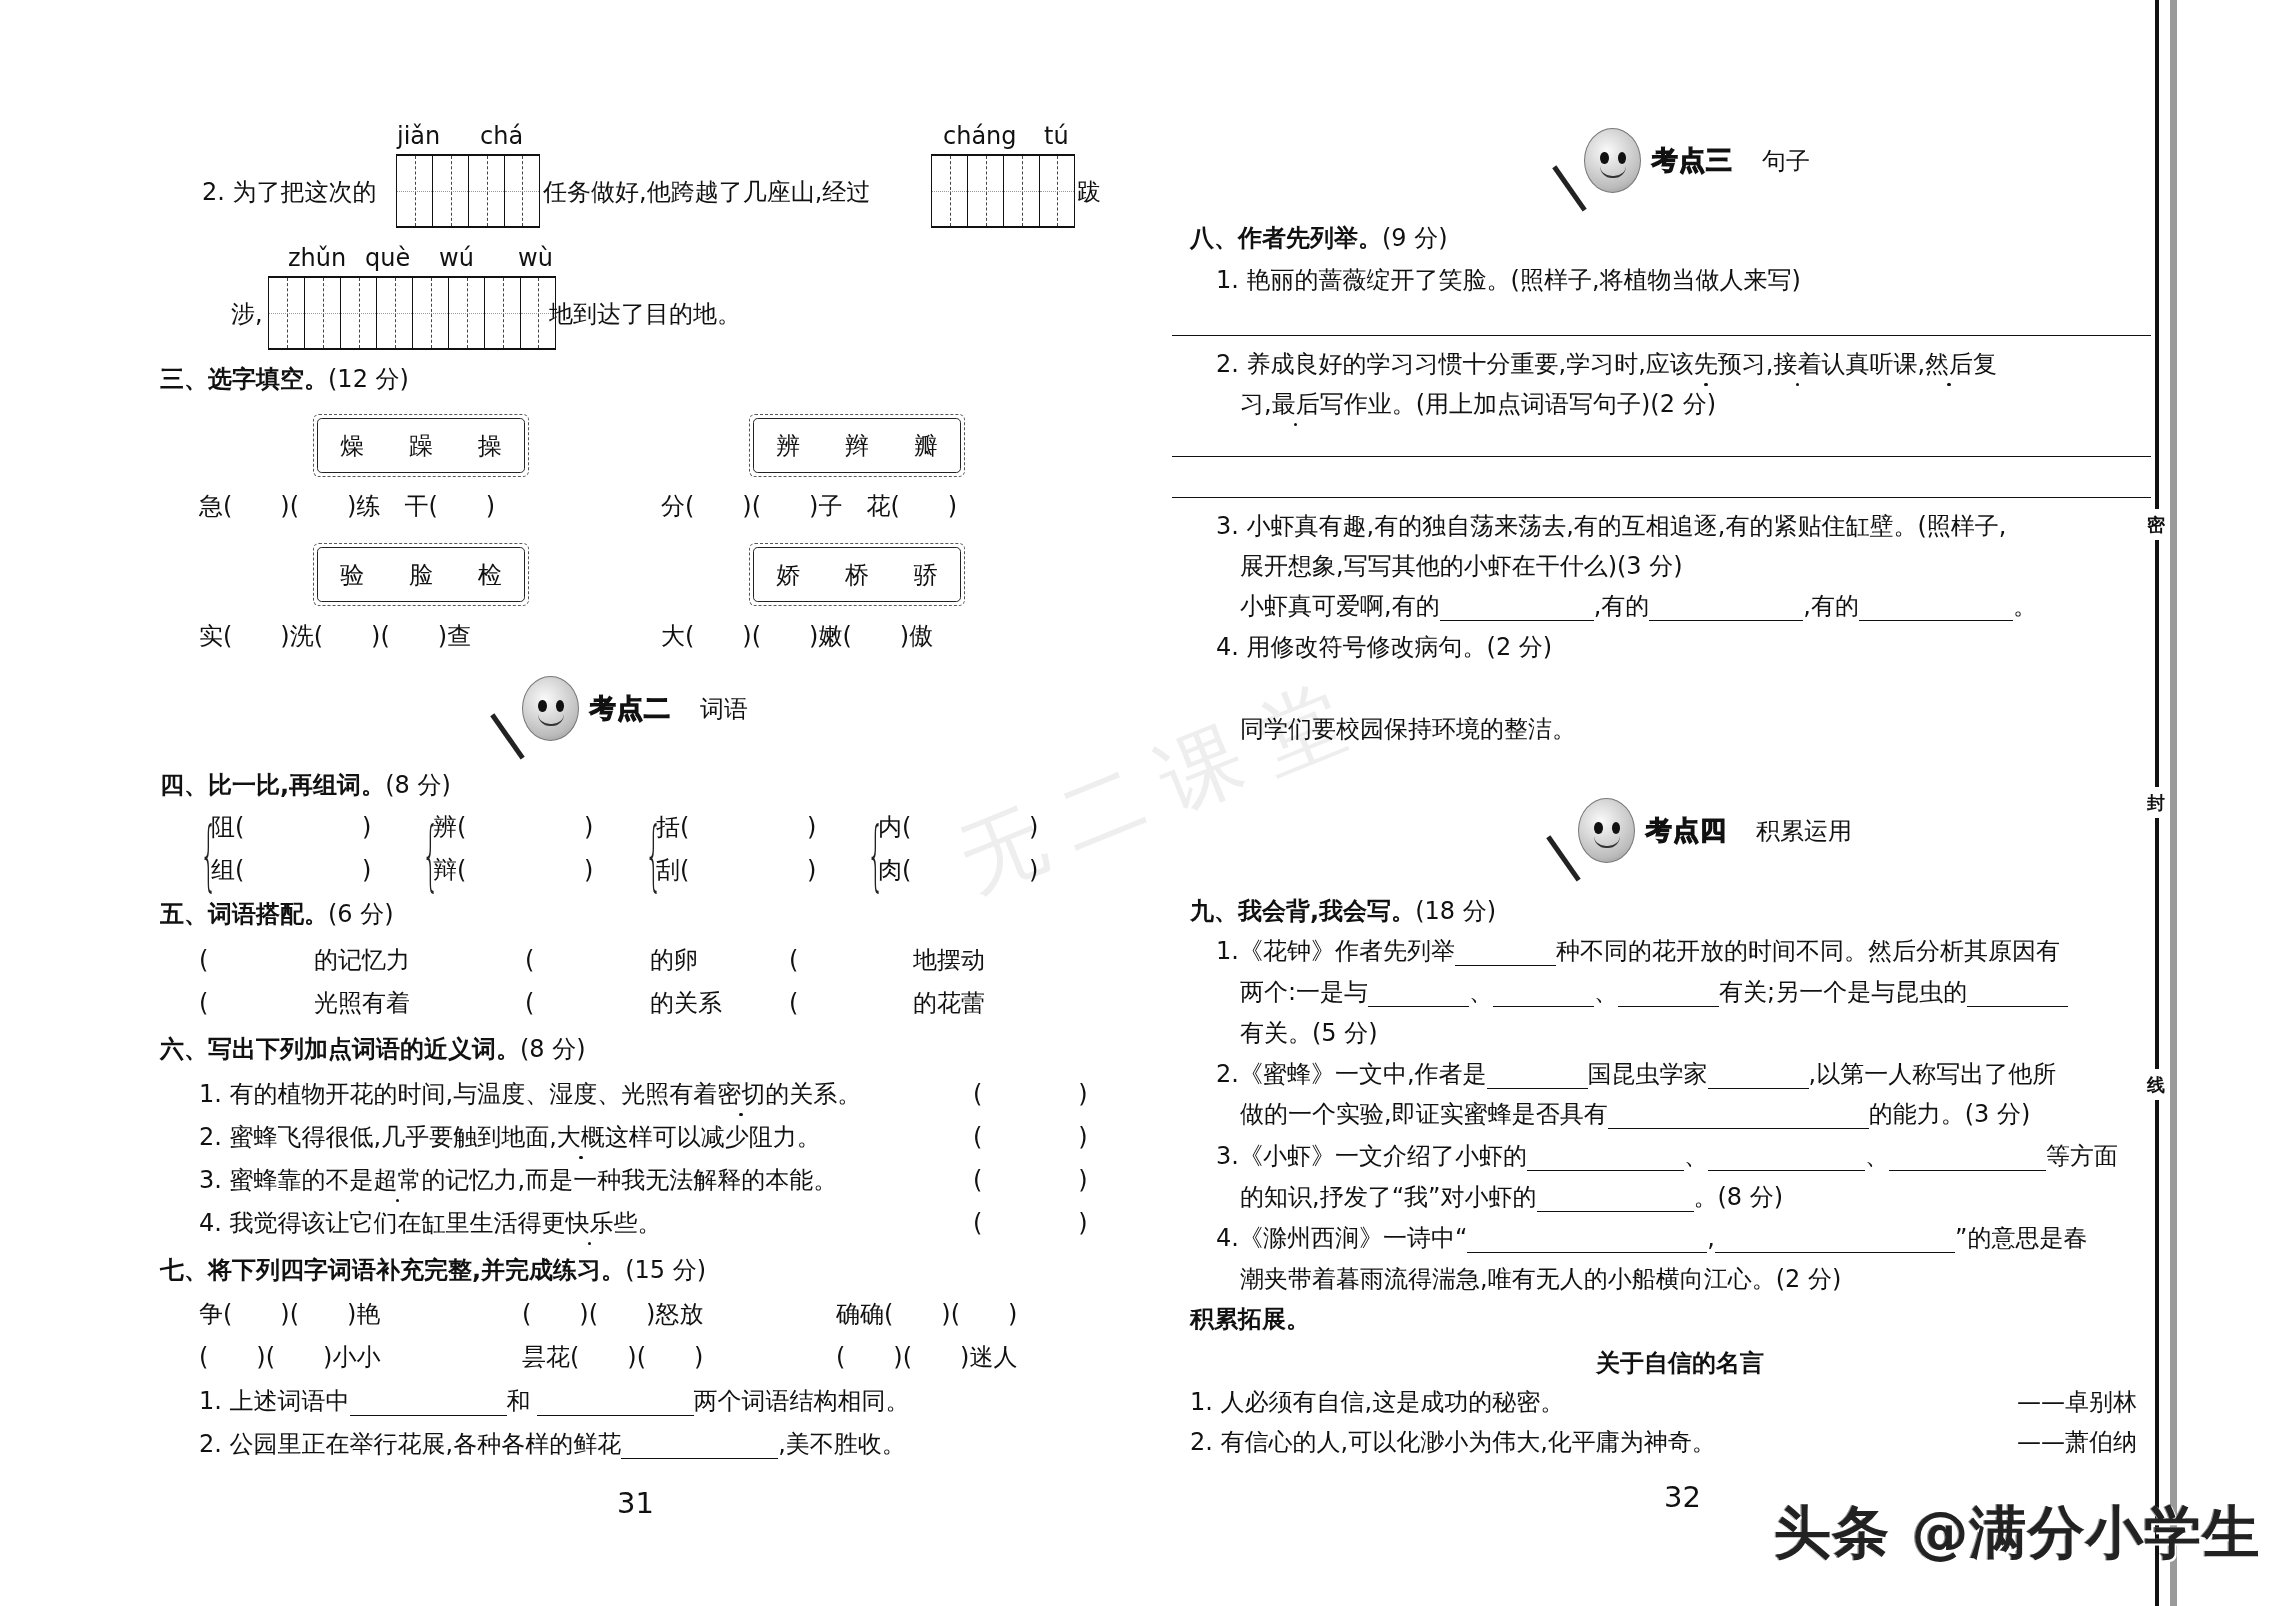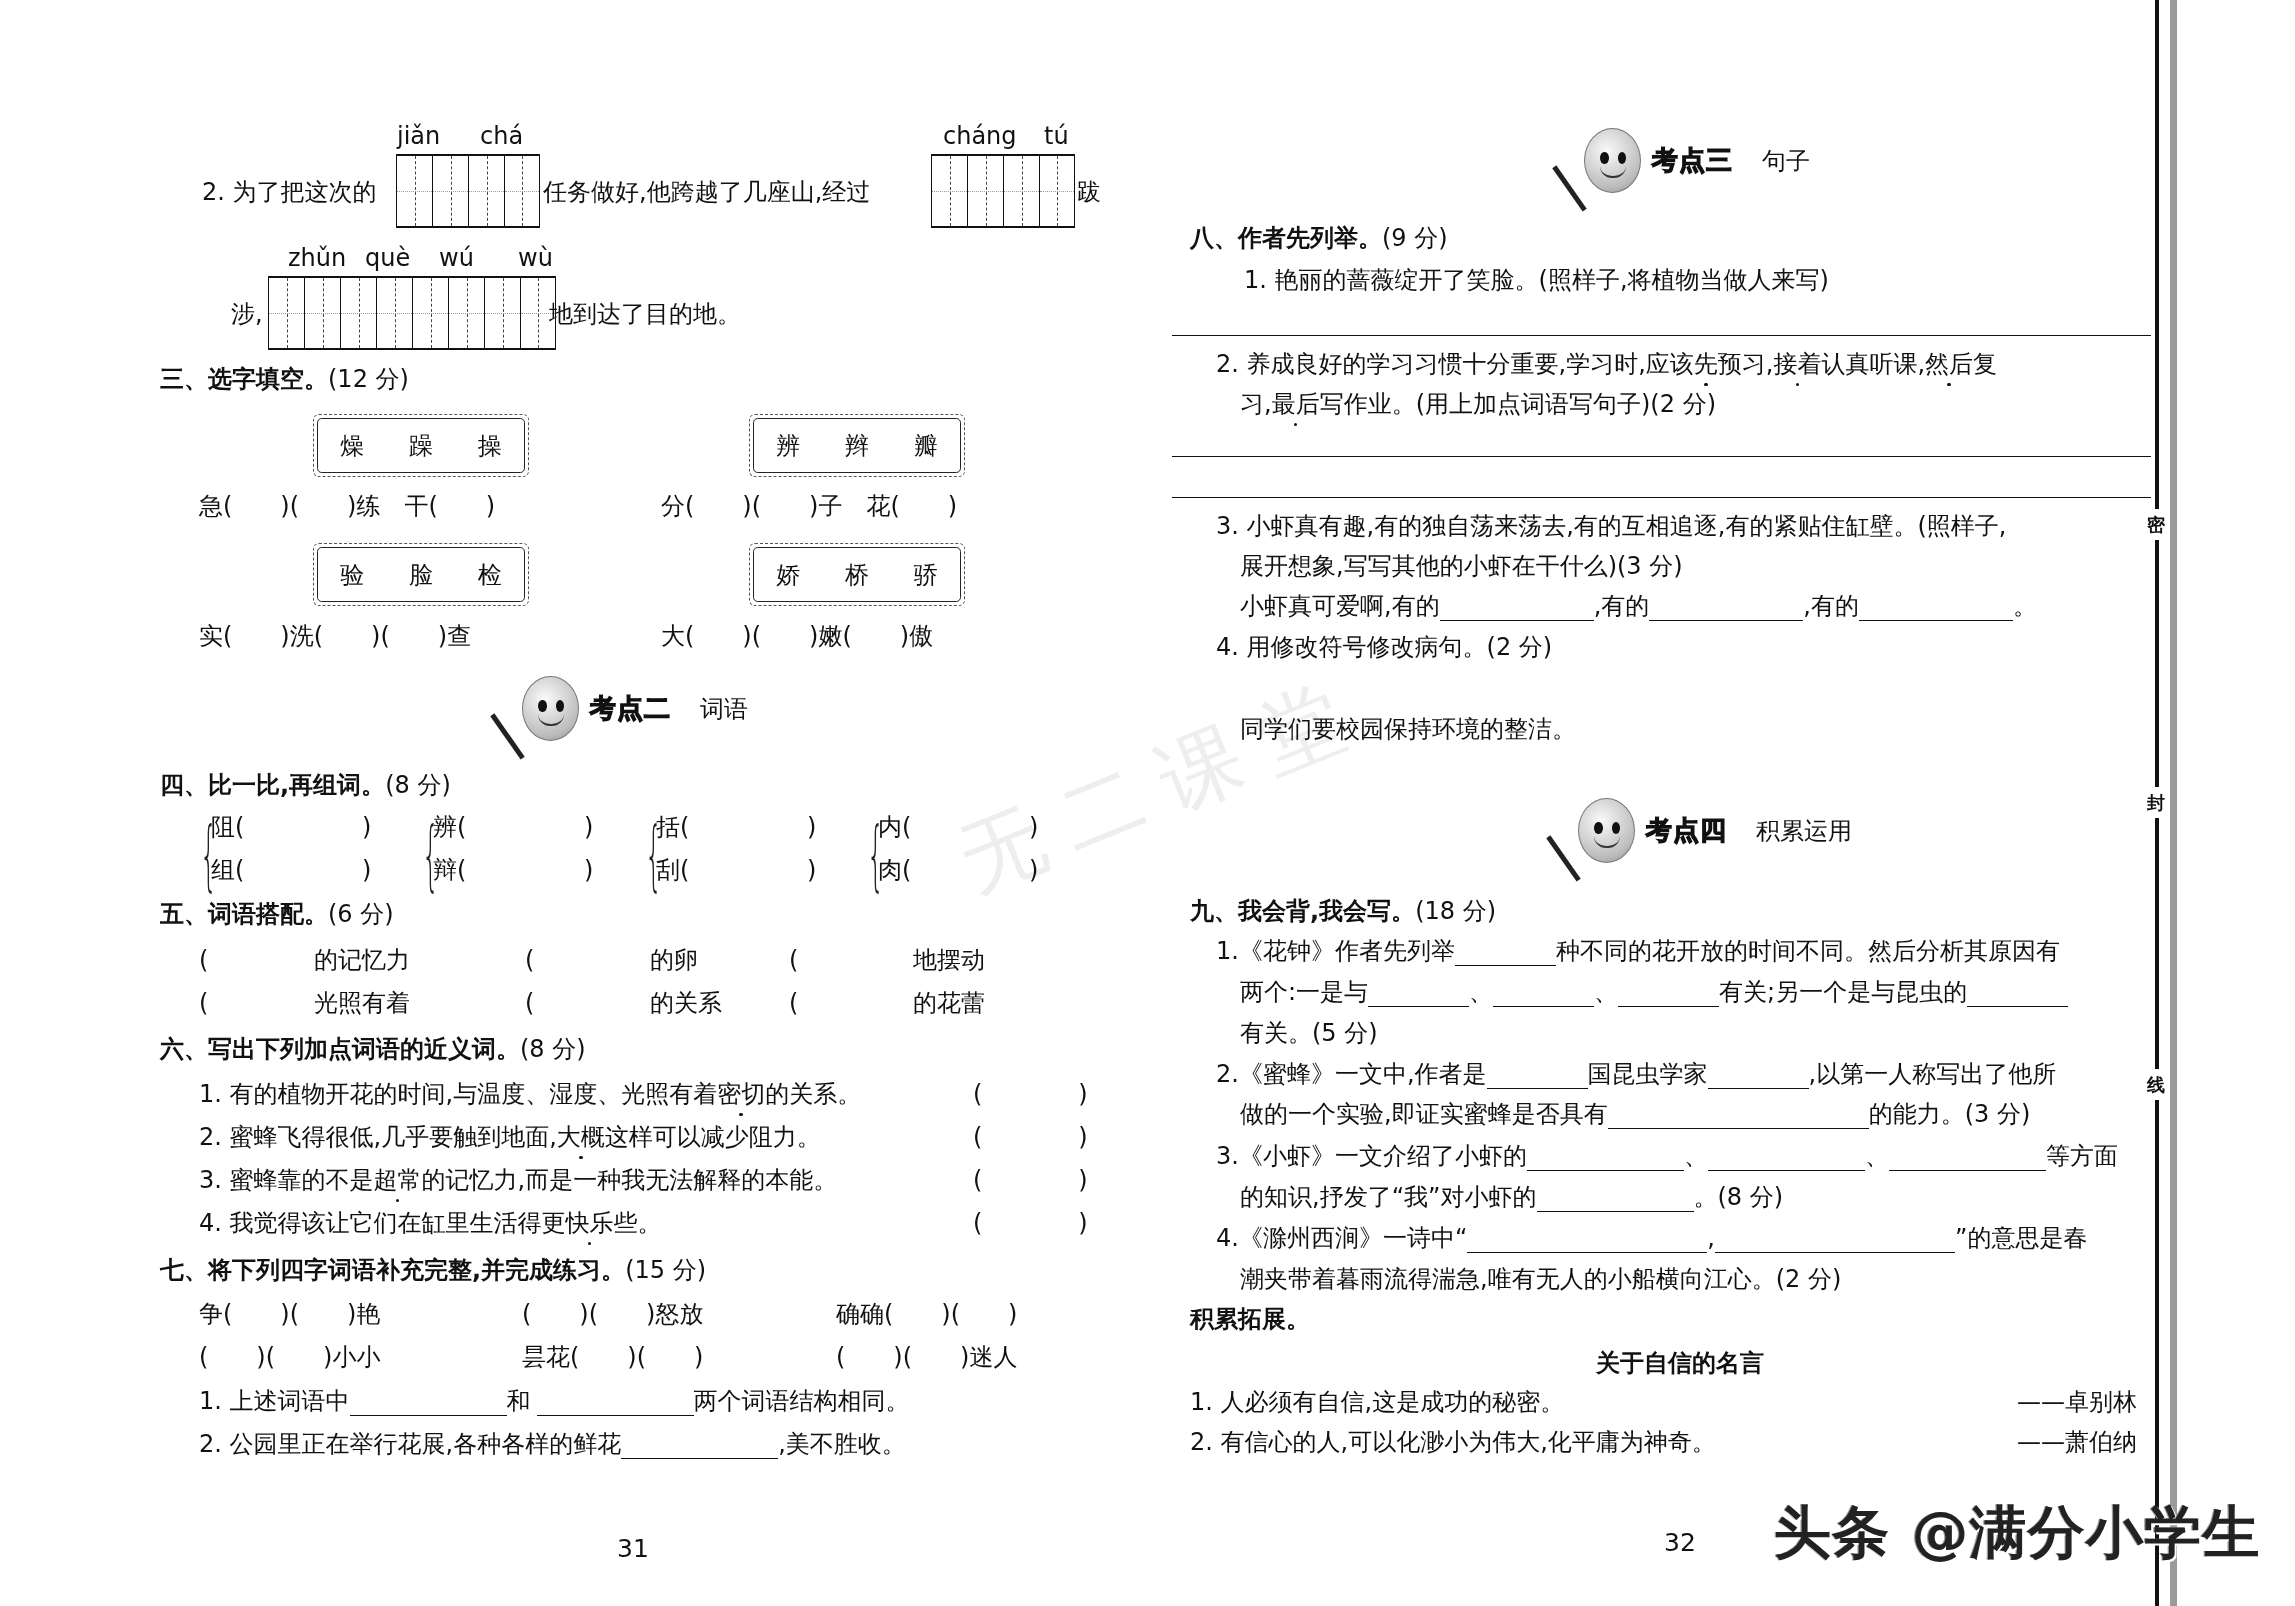--- a/index.html
+++ b/index.html
@@ -25,21 +25,21 @@
   .badge{position:absolute;display:flex;align-items:center;gap:10.7px;}
   .smiley{width:57px;height:65px;border-radius:50%;background:radial-gradient(circle at 40% 35%,#fafafa,#bbb 70%,#888);position:relative;border:1.2px solid #777;}
   .smiley .eye{position:absolute;width:8.3px;height:12px;background:#111;border-radius:50%;top:22.5px;}
   .smiley .mouth{position:absolute;left:15.4px;top:37px;width:26px;height:12px;border-bottom:2.4px solid #333;border-radius:0 0 18px 18px;}
   .pencil{position:absolute;left:-18px;top:33px;width:4.7px;height:53px;background:#222;transform:rotate(-35deg);}
   .badge-label{font-size:26px;font-weight:900;color:#111;letter-spacing:1.2px;-webkit-text-stroke:1.2px #111;}
   .badge-title{font-size:24px;margin-left:18px;}
   .brace{position:absolute;font-size:77px;line-height:77px;font-weight:100;color:#222;transform:scaleX(0.35);}
   .dot{position:relative;}
   .dot::after{content:"";position:absolute;left:50%;bottom:-8.3px;width:3.6px;height:3.6px;margin-left:-1.8px;background:#111;border-radius:50%;}
-  .pagenum{font-size:25px;margin-top:48px;}
+  .pagenum{font-size:29px;}
   .sidebar-rule{position:absolute;left:2155px;top:0;width:3.6px;height:1607px;background:#111;}
   .sidebar-gray{position:absolute;left:2170px;top:0;width:7.1px;height:1607px;background:#9a9a9a;}
   .side-char{position:absolute;left:2147px;font-size:18px;background:#fff;padding:3.6px 0;font-weight:bold;}
   .watermark{position:absolute;left:949px;top:730px;font-size:83px;color:#eee;transform:rotate(-22deg);letter-spacing:24px;font-family:"DejaVu Serif",serif;}
   .brand{position:absolute;left:1774px;top:1495px;font-size:57px;color:#222;letter-spacing:1.2px;font-weight:bold;text-shadow:1.8px 1.8px 0 #fff,-1.2px 0 0 #999;}
 </style>
 </head>
 <body>
 
 <div class="watermark">无二课堂</div>
@@ -192,21 +192,21 @@
         <span class="pencil"></span>
         <span class="eye" style="left:15.4px"></span>
         <span class="eye" style="left:33px"></span>
         <span class="mouth"></span>
       </div>
     <span class="badge-label">考点三</span>
     <span class="badge-title">句子</span>
   </div>
 
   <div class="abs h" style="left:42px;top:224px;"><span>八、作者先列举。</span><span class="pts">(9 分)</span></div>
-  <span class="abs t" style="left:68px;top:266px;margin-left:28px;">1. 艳丽的蔷薇绽开了笑脸。(照样子,将植物当做人来写)</span>
+  <span class="abs t" style="left:68px;top:266px;">1. 艳丽的蔷薇绽开了笑脸。(照样子,将植物当做人来写)</span>
   <div class="line" style="left:24px;top:335px;width:979px;"></div>
   <div class="abs t" style="left:68px;top:350px;"><span>2. 养成良好的学习习惯十分重要,学习时,应该</span><span class="dot">先</span><span>预习,</span><span class="dot">接着</span><span>认真听课,</span><span class="dot">然后</span><span>复</span></div>
   <div class="abs t" style="left:92px;top:390px;"><span>习,</span><span class="dot">最后</span><span>写作业。(用上加点词语写句子)(2 分)</span></div>
   <div class="line" style="left:24px;top:456px;width:979px;"></div>
   <div class="line" style="left:24px;top:497px;width:979px;"></div>
   <span class="abs t" style="left:68px;top:512px;">3. 小虾真有趣,有的独自荡来荡去,有的互相追逐,有的紧贴住缸壁。(照样子,</span>
   <span class="abs t" style="left:92px;top:552px;">展开想象,写写其他的小虾在干什么)(3 分)</span>
   <div class="abs t" style="left:92px;top:592px;"><span>小虾真可爱啊,有的</span><span class="blank" style="width:154px"></span><span>,有的</span><span class="blank" style="width:154px"></span><span>,有的</span><span class="blank" style="width:154px"></span><span>。</span></div>
   <span class="abs t" style="left:68px;top:633px;">4. 用修改符号修改病句。(2 分)</span>
   <span class="abs t" style="left:92px;top:715px;">同学们要校园保持环境的整洁。</span>

